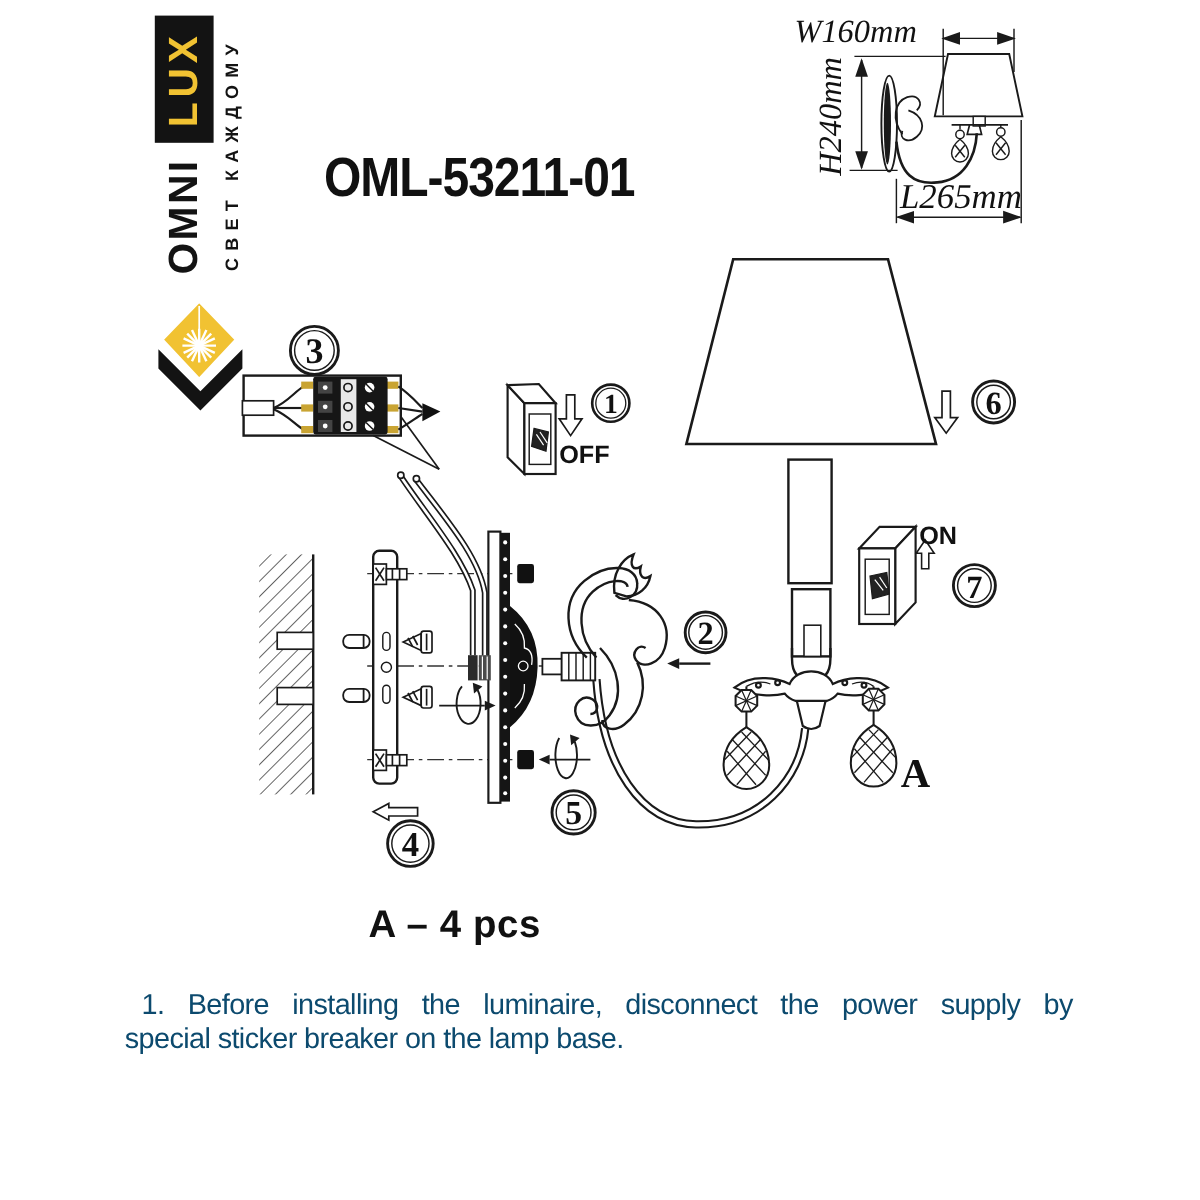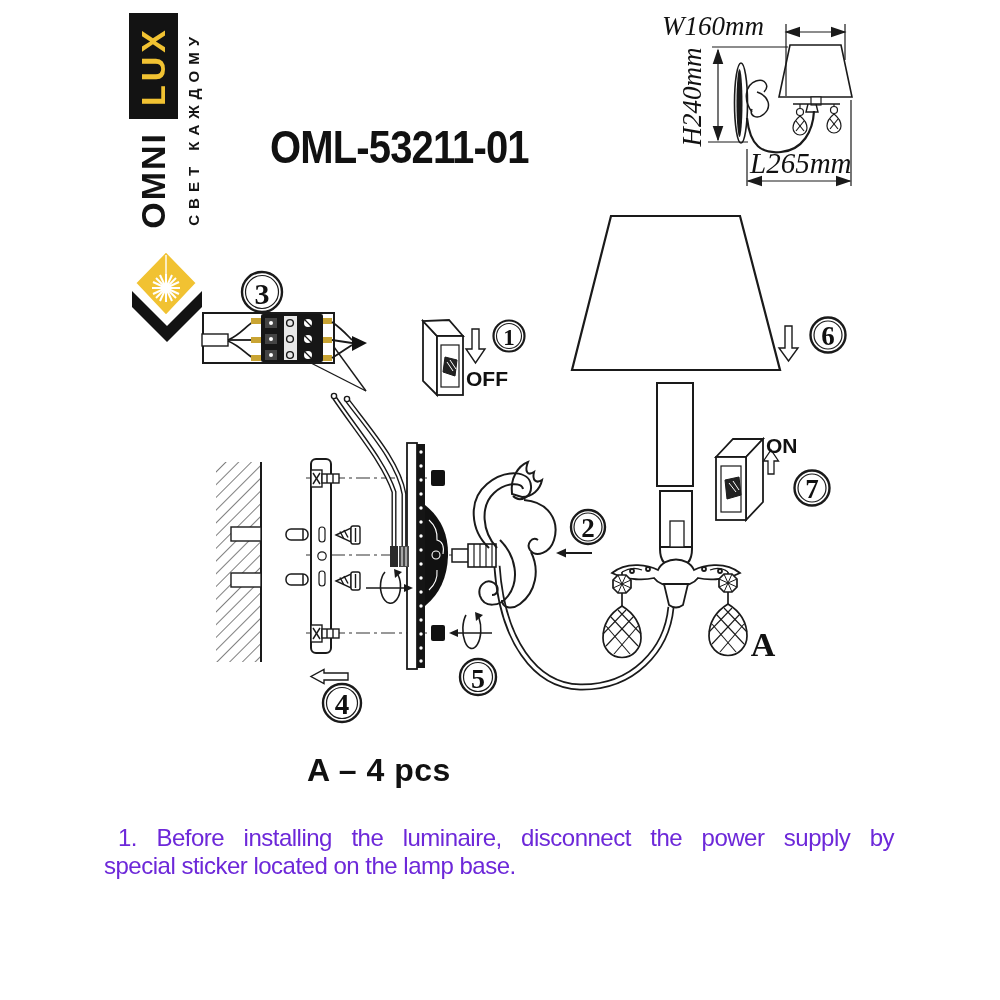--- a/index.html
+++ b/index.html
@@ -10,21 +10,21 @@
   .vtext{writing-mode:vertical-rl;transform:rotate(180deg);display:flex;align-items:center;justify-content:center;}
   .lux-box{left:129px;top:13px;width:49px;height:106px;background:#131313;display:flex;align-items:center;justify-content:center;}
   .lux-box .vtext{color:#f1c232;font-size:34px;font-weight:bold;letter-spacing:4px;}
   .omni{left:129px;top:116px;width:49px;height:128px;display:flex;align-items:center;justify-content:center;}
   .omni .vtext{color:#131313;font-size:34px;font-weight:bold;letter-spacing:2px;}
   .tagline{left:181px;top:10px;width:24px;height:236px;display:flex;align-items:center;justify-content:center;}
   .tagline .vtext{color:#131313;font-size:15px;font-weight:bold;letter-spacing:6px;}
   .model{left:270px;top:120px;font-size:46px;font-weight:bold;letter-spacing:-1px;
          transform:scaleX(.87);transform-origin:left top;white-space:nowrap;}
   .parts-note{left:267px;top:752px;font-size:32px;font-weight:bold;letter-spacing:0.5px;margin-left:40px;}
-  .instructions{left:104px;top:824px;width:790px;font-size:24px;line-height:28.4px;letter-spacing:-0.5px;color:#6d28d9;}
+  .instructions{left:104px;top:824px;width:790px;font-size:24px;line-height:28.4px;letter-spacing:-0.5px;color:#0c4a6e;}
   .instructions .ln{white-space:normal;}
   .instructions .just{text-align:justify;text-align-last:justify;}
   .instructions .num{padding-left:14px;}
   svg text{font-family:"Liberation Serif",serif;fill:#111;}
   text.sans{font-family:"Liberation Sans",sans-serif;font-weight:bold;}
   .stepnum{font-weight:600;}
 </style>
 </head>
 <body>
 
@@ -428,16 +428,16 @@
       <text x="812" y="489" text-anchor="middle" dominant-baseline="central" font-size="27" class="stepnum">7</text>
     </g>
 
     <text x="763" y="656" text-anchor="middle" font-size="34" font-weight="600">A</text>
   </svg>
 
   <div class="abs parts-note">A – 4 pcs</div>
 
   <div class="abs instructions">
     <div class="ln just num">1. Before installing the luminaire, disconnect the power supply by</div>
-    <div class="ln">special sticker located on the lamp base.</div>
+    <div class="ln">special sticker breaker on the lamp base.</div>
   </div>
 
 </div>
 
 </body></html>

